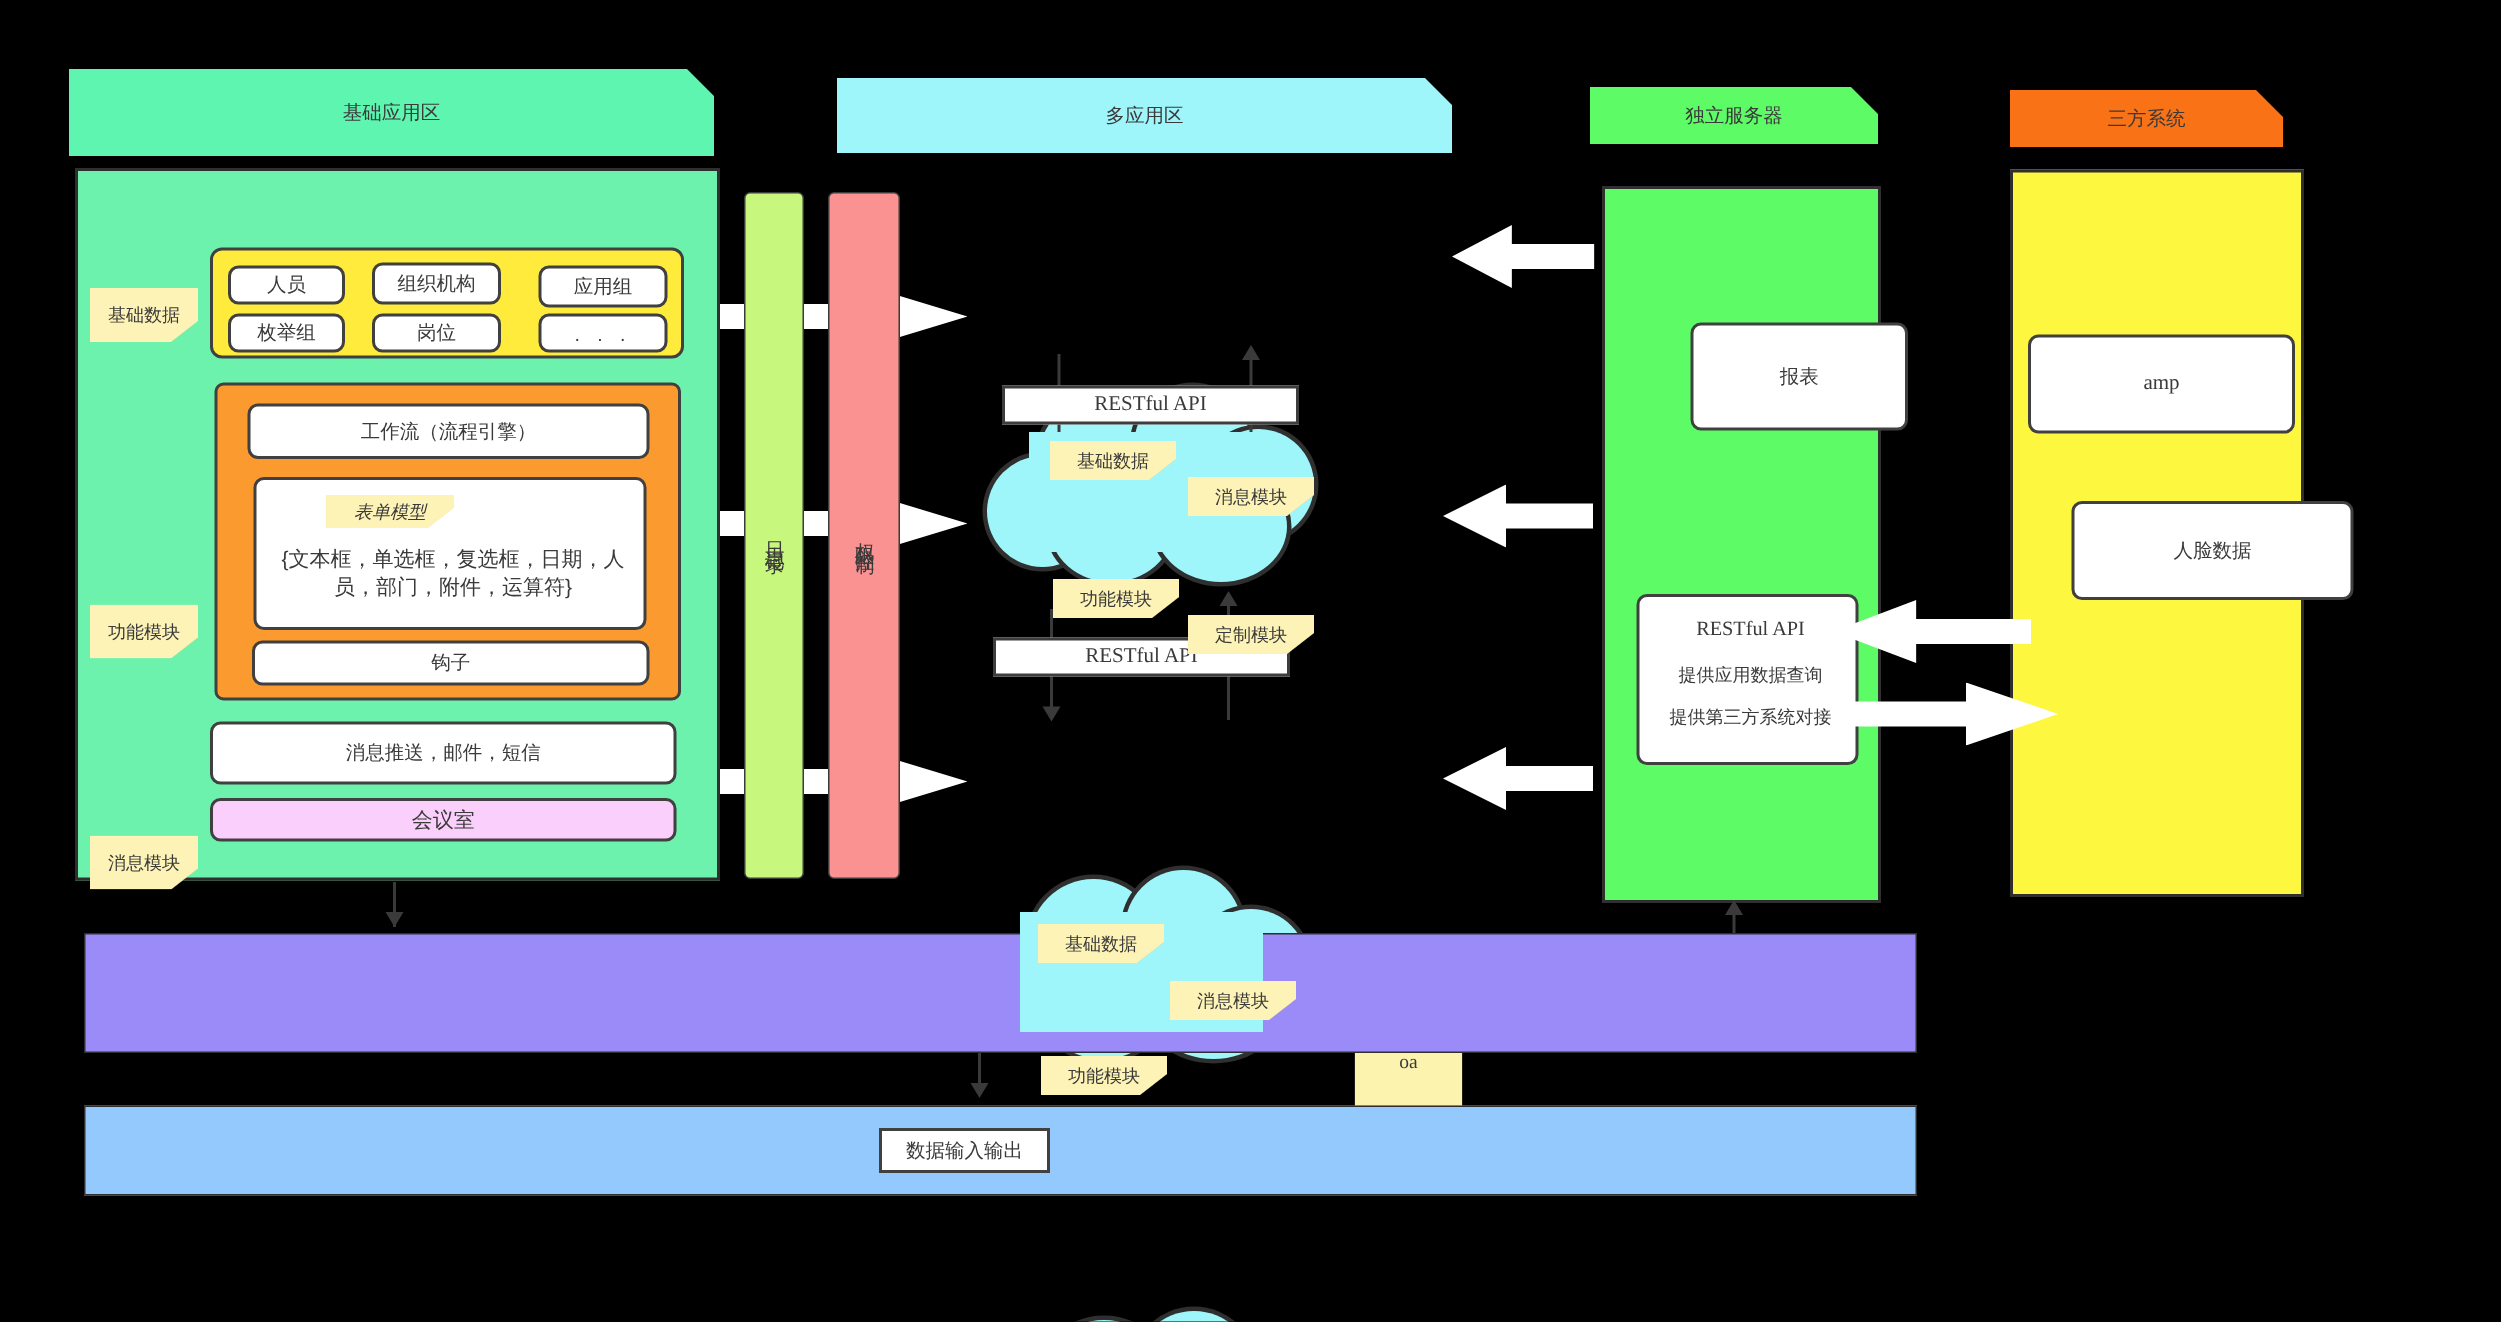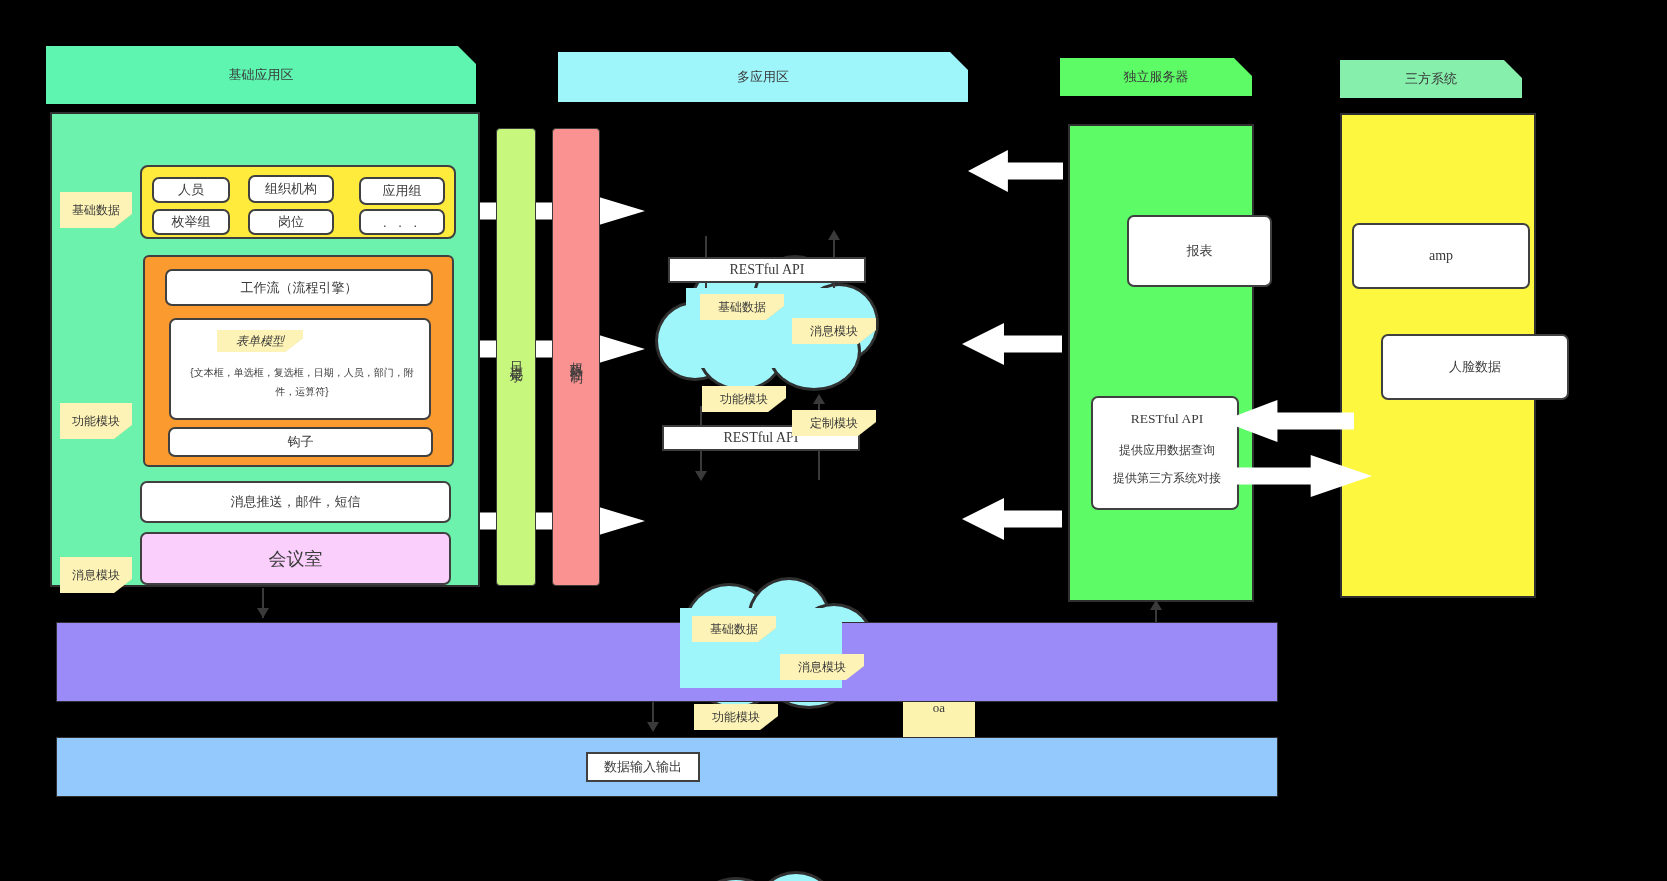--- a/index.html
+++ b/index.html
@@ -72,21 +72,21 @@
 <div class="abs banner ctr" style="left:558px;top:52px;width:410px;height:50px;background:#9ef6fb;">
   <span class="fold"></span>
   <span>多应用区</span>
 </div>
 
 <div class="abs banner ctr" style="left:1060px;top:58px;width:192px;height:38px;background:#5dfc66;">
   <span class="fold"></span>
   <span>独立服务器</span>
 </div>
 
-<div class="abs banner ctr" style="left:1340px;top:60px;width:182px;height:38px;background:#86efac;">
+<div class="abs banner ctr" style="left:1340px;top:60px;width:182px;height:38px;background:#f97316;">
   <span class="fold"></span>
   <span>三方系统</span>
 </div>
 
 <div class="abs panel" style="left:50px;top:112px;width:430px;height:475px;background:#6df2ae;"></div>
 
 <div class="abs note ctr" style="left:60px;top:192px;width:72px;height:36px;">
   <span class="fold"></span>
   <span>基础数据</span>
 </div>
@@ -128,35 +128,35 @@
             border:2.5px solid #404040;border-radius:6px;"></div>
 <div class="abs wbox ctr" style="left:165px;top:269px;width:268px;height:37px;">
   <span>工作流（流程引擎）</span>
   </div>
 
 <div class="abs wbox" style="left:169px;top:318px;width:262px;height:102px;">
   <div class="abs note ctr" style="left:46px;top:10px;width:86px;height:22px;font-size:12px;font-style:italic;">
     <span class="fold"></span>
     <span>表单模型</span>
   </div>
-  <div class="abs ctr" style="left:10px;top:34px;width:242px;height:56px;font-size:10px;line-height:19px;">
+  <div class="abs ctr" style="left:10px;top:34px;width:242px;height:56px;font-size:14px;line-height:19px;">
     <span>{文本框，单选框，复选框，日期，人员，部门，附件，运算符}</span>
   </div>
 </div>
 
 <div class="abs wbox ctr" style="left:168px;top:427px;width:265px;height:30px;">
   <span>钩子</span>
   </div>
 
 <div class="abs wbox ctr" style="left:140px;top:481px;width:311px;height:42px;">
   <span>消息推送，邮件，短信</span>
   </div>
 
-<div class="abs ctr" style="left:140px;top:532px;width:311px;height:53px;background:#fbcffb;
-            border:2.5px solid #404040;border-radius:7px;font-size:18px;">
+<div class="abs ctr" style="left:140px;top:532px;width:311px;height:29px;background:#fbcffb;
+            border:2.5px solid #404040;border-radius:7px;font-size:14px;">
   <span>会议室</span>
   </div>
 
 <div class="abs" style="left:480px;top:190px;width:165px;height:42px;">
   <div class="abs farrow-r" style="left:0;top:0;width:165px;height:42px;"></div>
 </div>
 <div class="abs" style="left:480px;top:328px;width:165px;height:42px;">
   <div class="abs farrow-r" style="left:0;top:0;width:165px;height:42px;"></div>
 </div>
 <div class="abs" style="left:480px;top:500px;width:165px;height:42px;">

